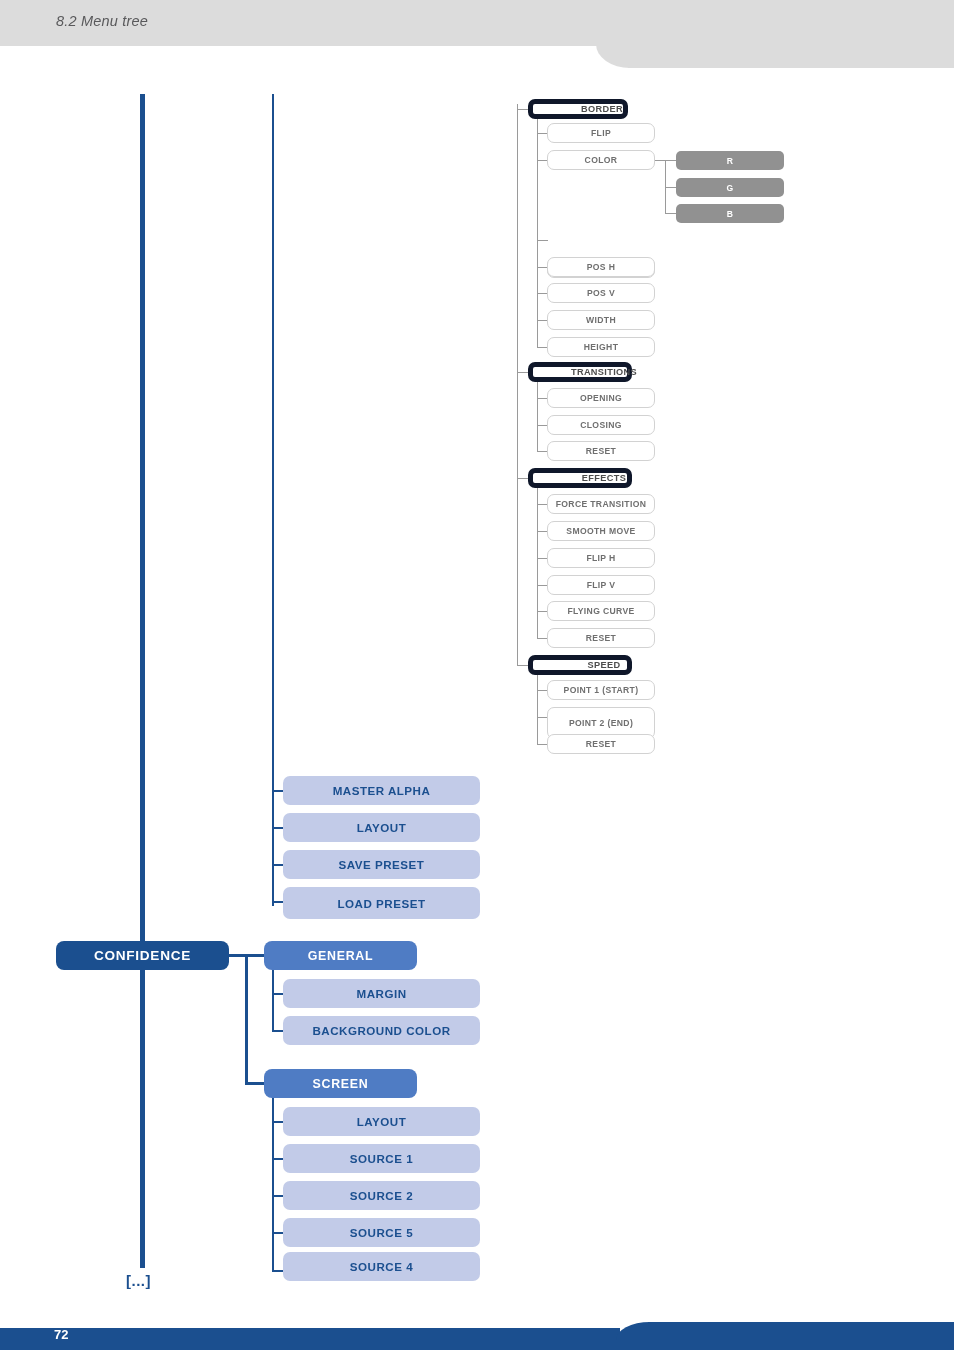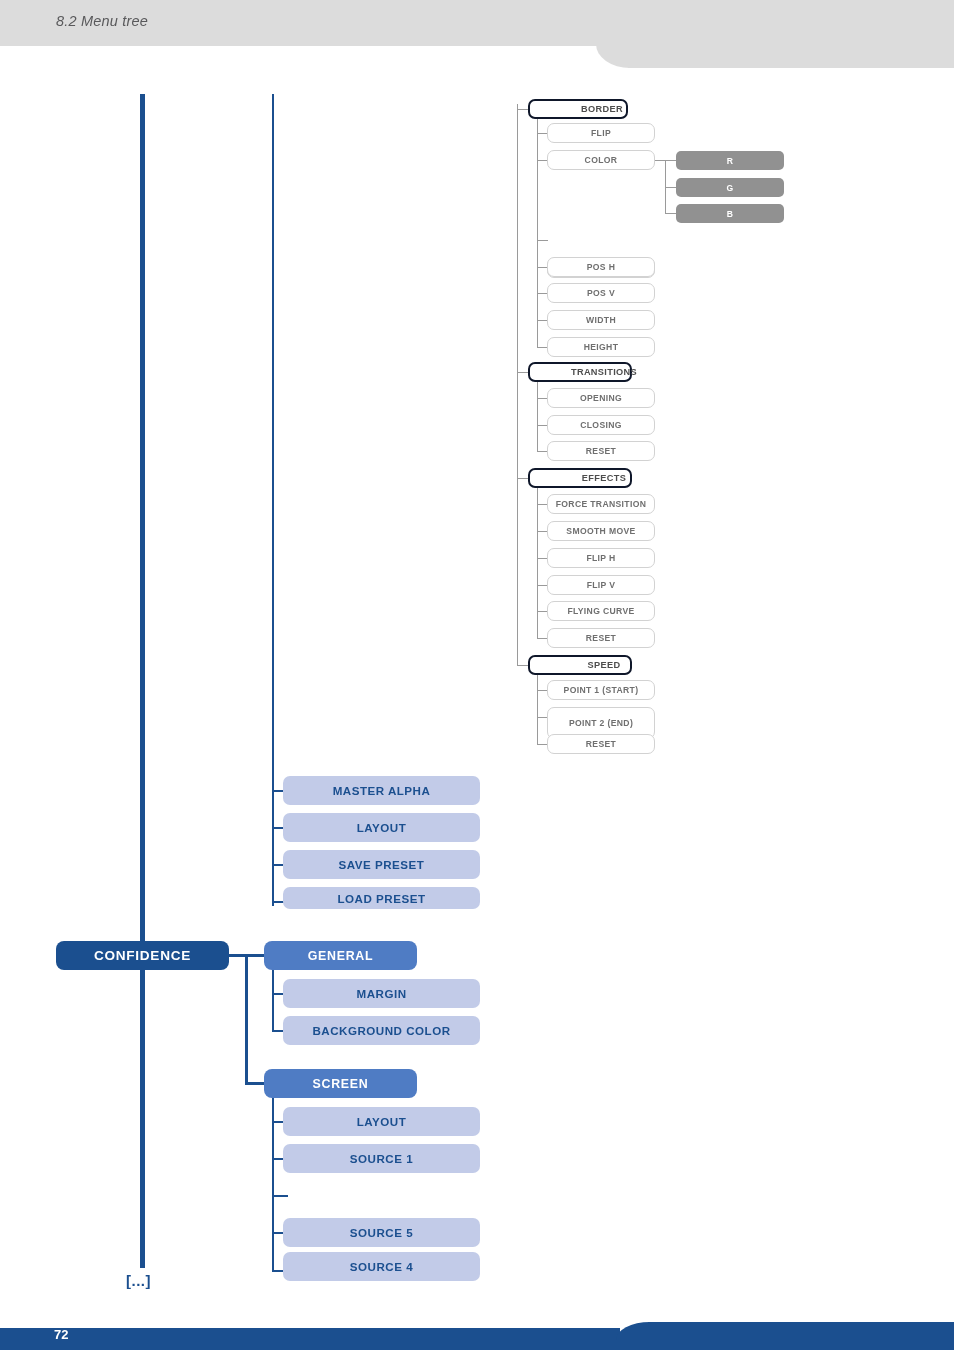--- a/index.html
+++ b/index.html
@@ -75,21 +75,21 @@
   
   .node.white {
     background: #ffffff;
     border: 1px solid #d2d2d2;
     border-radius: 7px;
     color: #6f6f6f;
     font-size: 8.6px;
     font-weight: bold;
   }
   .node.white.head {
-    border: 2px solid #0f172a;
+    border: 5px solid #0f172a;
     color: #4d4d4d;
     font-size: 9.2px;
     padding-left: 48px;
   }
   
   .node.grey {
     background: #919191;
     border-radius: 5px;
     color: #ffffff;
     font-size: 8.6px;
@@ -238,21 +238,21 @@
   <div class="conn blue-h" style="left:272px; top:790px; width:16px;"></div>
   <div class="node lightblue" style="left:283px; top:776px; width:197px; height:29px;">MASTER ALPHA</div>
 
   <div class="conn blue-h" style="left:272px; top:827px; width:16px;"></div>
   <div class="node lightblue" style="left:283px; top:813px; width:197px; height:29px;">LAYOUT</div>
 
   <div class="conn blue-h" style="left:272px; top:864px; width:16px;"></div>
   <div class="node lightblue" style="left:283px; top:850px; width:197px; height:29px;">SAVE PRESET</div>
 
   <div class="conn blue-h" style="left:272px; top:901px; width:16px;"></div>
-  <div class="node lightblue" style="left:283px; top:887px; width:197px; height:22px;">LOAD PRESET</div>
+  <div class="node lightblue" style="left:283px; top:887px; width:197px; height:32px;">LOAD PRESET</div>
 
   <div class="node darkblue" style="left:56px; top:941px; width:173px; height:29px;">CONFIDENCE</div>
 
   <div class="conn blue-h-thick" style="left:226px; top:954px; width:62px;"></div>
   <div class="conn blue-v-thick" style="left:245px; top:954px; height:129px;"></div>
   <div class="conn blue-h-thick" style="left:245px; top:1082px; width:43px;"></div>
 
   <div class="node midblue" style="left:264px; top:941px; width:153px; height:29px;">GENERAL</div>
 
   <div class="conn blue-v" style="left:272px; top:970px; height:61px;"></div>
@@ -266,20 +266,21 @@
 
   <div class="conn blue-v" style="left:272px; top:1098px; height:173px;"></div>
 
   <div class="conn blue-h" style="left:272px; top:1121px; width:16px;"></div>
   <div class="node lightblue" style="left:283px; top:1107px; width:197px; height:29px;">LAYOUT</div>
 
   <div class="conn blue-h" style="left:272px; top:1158px; width:16px;"></div>
   <div class="node lightblue" style="left:283px; top:1144px; width:197px; height:29px;">SOURCE 1</div>
 
   <div class="conn blue-h" style="left:272px; top:1195px; width:16px;"></div>
+  <div class="node lightblue" style="left:283px; top:1181px; width:197px; height:29px;">SOURCE 2</div>
 
   <div class="conn blue-h" style="left:272px; top:1232px; width:16px;"></div>
   <div class="node lightblue" style="left:283px; top:1218px; width:197px; height:29px;">SOURCE 5</div>
 
   <div class="conn blue-h" style="left:272px; top:1270px; width:16px;"></div>
   <div class="node lightblue" style="left:283px; top:1252px; width:197px; height:29px;">SOURCE 4</div>
 
   <div class="ellipsis-label">[...]</div>
 
   <div id="footer-band">

